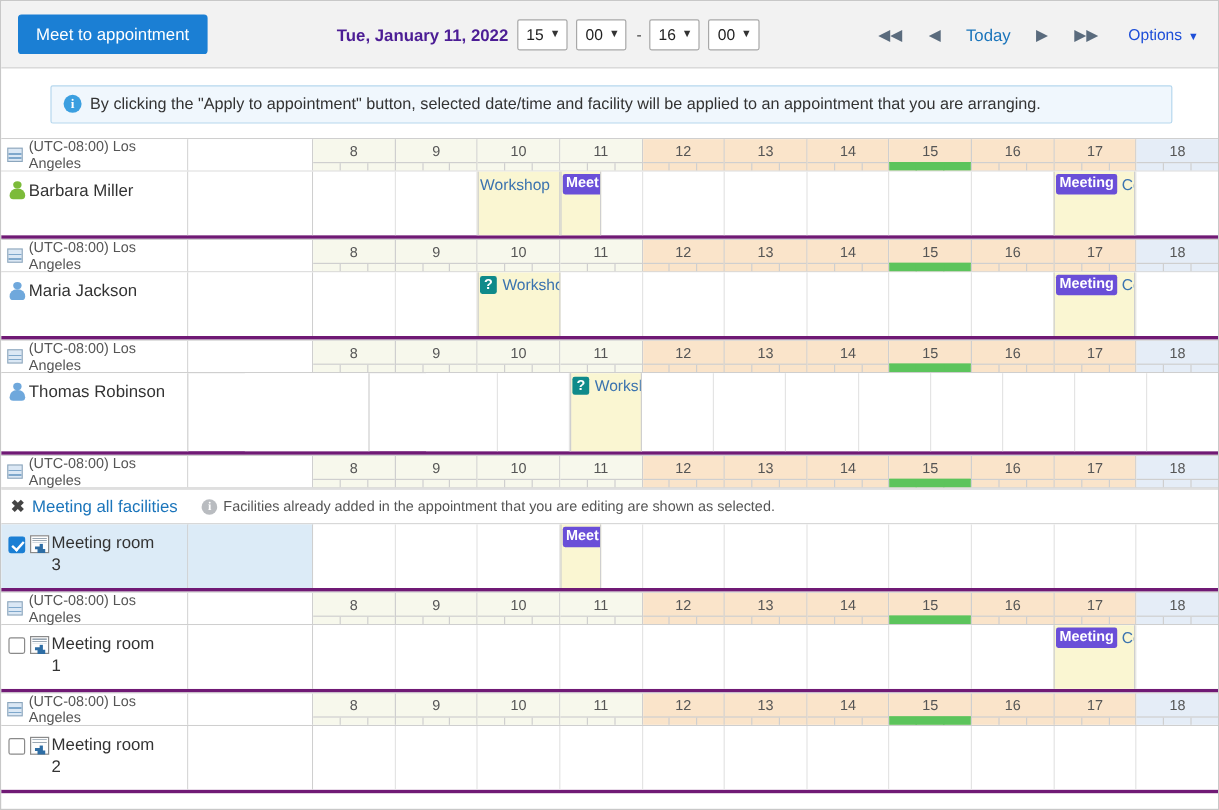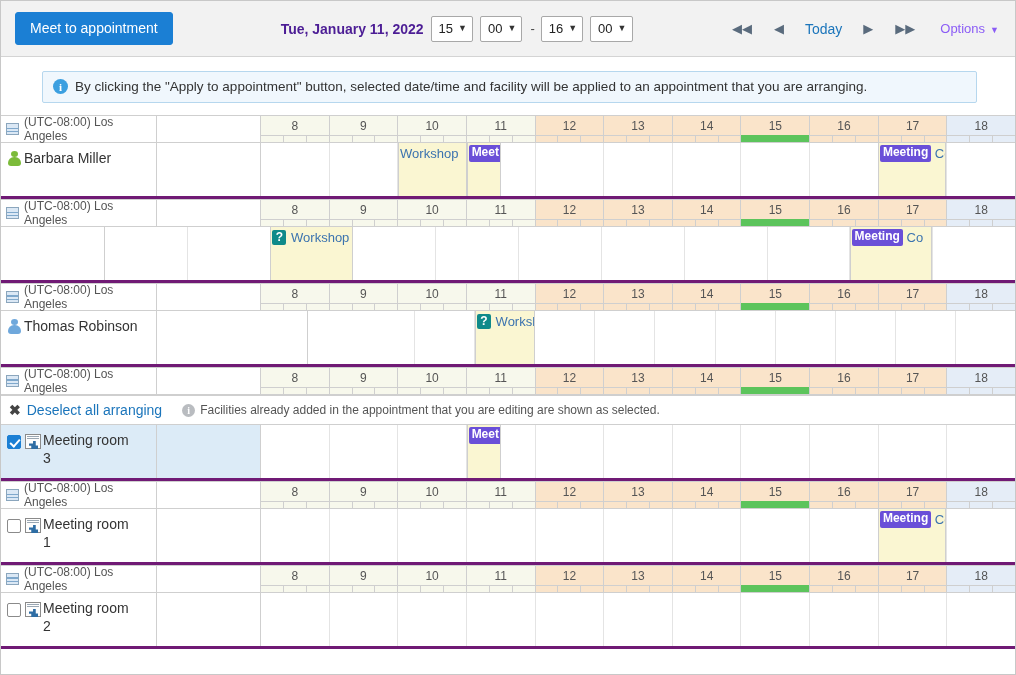--- a/index.html
+++ b/index.html
@@ -79,21 +79,21 @@
   }
   .navbtn {
     color: #5a6b7d;
     font-size: 13px;
     padding: 4px 11px;
     cursor: pointer;
     line-height: 1;
     user-select: none;
   }
   .navbtn.lnk { color: #1b75bb; font-size: 14px; padding: 4px 10px; }
-  .opt { color: #8b5cf6; font-size: 13px; padding: 4px 2px 4px 14px; cursor: pointer; }
+  .opt { color: #1d4ed8; font-size: 13px; padding: 4px 2px 4px 14px; cursor: pointer; }
   .opt .caret { font-size: 9px; margin-left: 5px; }
 
   
   .notice-wrap {
     background: #fff;
     padding: 14px 0 12px 41px;
   }
   .notice {
     background: #f0f7fd;
     border: 1px solid #b6d7ee;
@@ -595,20 +595,24 @@
             <div class="hnum">18</div>
             <div class="ticks">
               <i></i>
               <i></i>
               <i></i>
             </div>
           </div>
         </div>
       </div>
       <div class="row prow" style="height: 56px;">
+        <div class="name-cell">
+          <span class="person-icon blue"></span>
+          <span class="name-txt">Maria Jackson</span>
+        </div>
         <div class="left-pad"></div>
         <div class="track">
           <div class="cols">
             <span></span>
             <span></span>
             <span></span>
             <span></span>
             <span></span>
             <span></span>
             <span></span>
@@ -711,21 +715,21 @@
           <div class="hourcell evening">
             <div class="hnum">18</div>
             <div class="ticks">
               <i></i>
               <i></i>
               <i></i>
             </div>
           </div>
         </div>
       </div>
-      <div class="row prow" style="height: 56px; gap: 47px;">
+      <div class="row prow" style="height: 68px; gap: 47px;">
         <div class="name-cell">
           <span class="person-icon blue"></span>
           <span class="name-txt">Thomas Robinson</span>
         </div>
         <div class="left-pad"></div>
         <div class="track">
           <div class="cols">
             <span></span>
             <span></span>
             <span></span>
@@ -833,21 +837,21 @@
             <div class="ticks">
               <i></i>
               <i></i>
               <i></i>
             </div>
           </div>
         </div>
       </div>
       <div class="facbar">
         <span class="x-icon">✖</span>
-        <span class="deselect-link">Deselect all arranging</span>
+        <span class="deselect-link">Meeting all facilities</span>
         <span class="fac-note">
           <span class="info-icon-sm">i</span>
           <span>Facilities already added in the appointment that you are editing are shown as selected.</span>
         </span>
       </div>
       <div class="row prow" style="height: 56px;">
         <div class="name-cell sel-row">
           <span class="chk on"></span>
           <span class="room-icon"></span>
           <span class="name-txt" style="white-space: pre-line;">Meeting room

